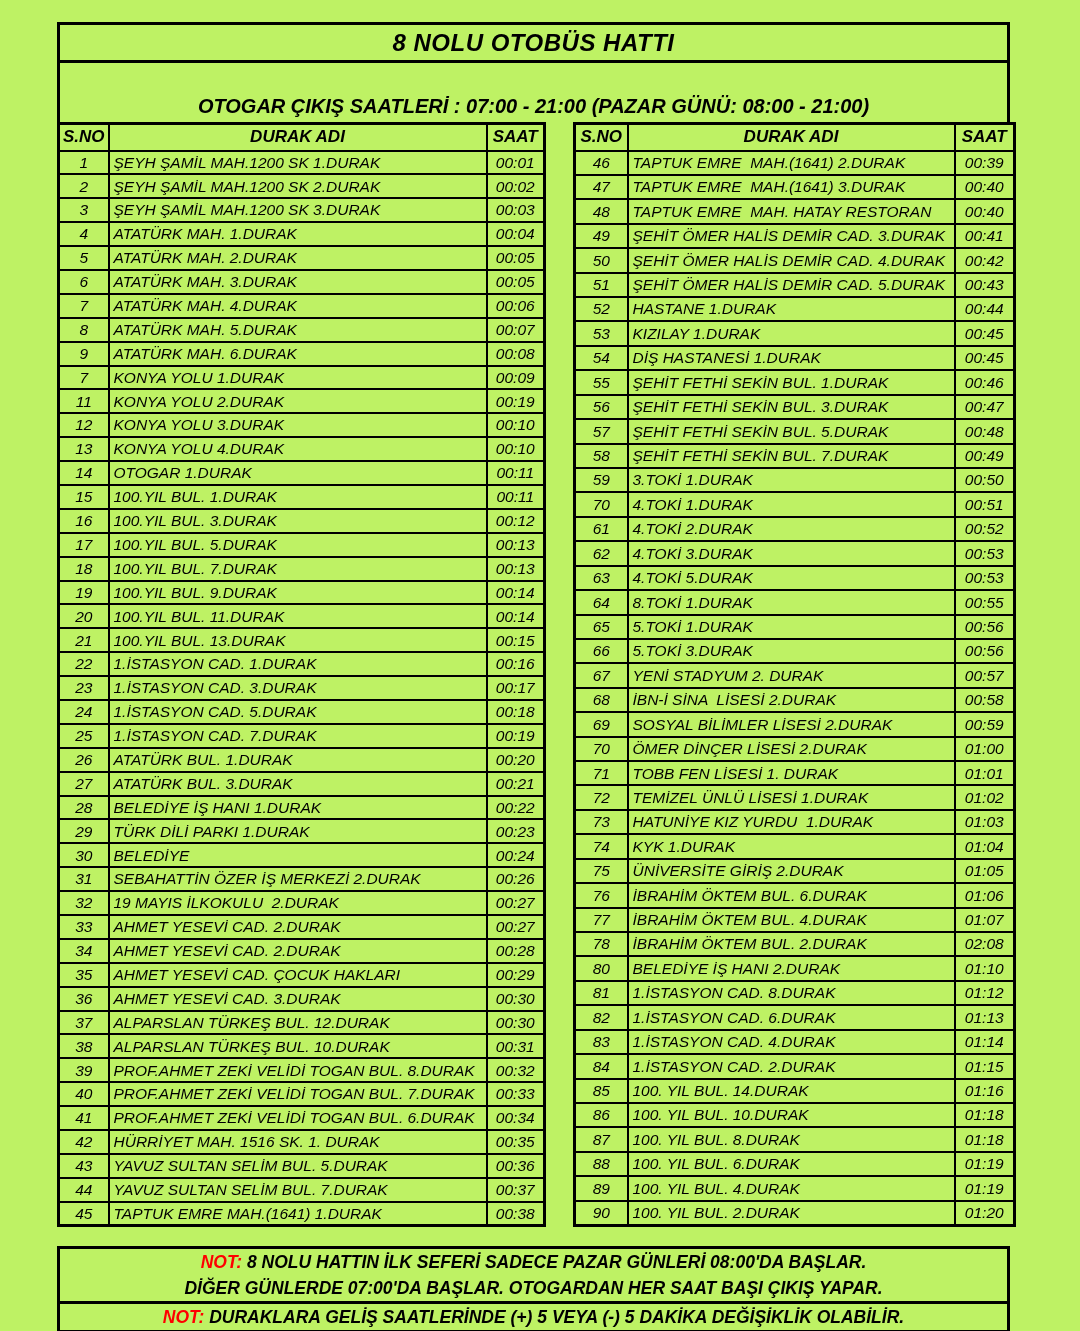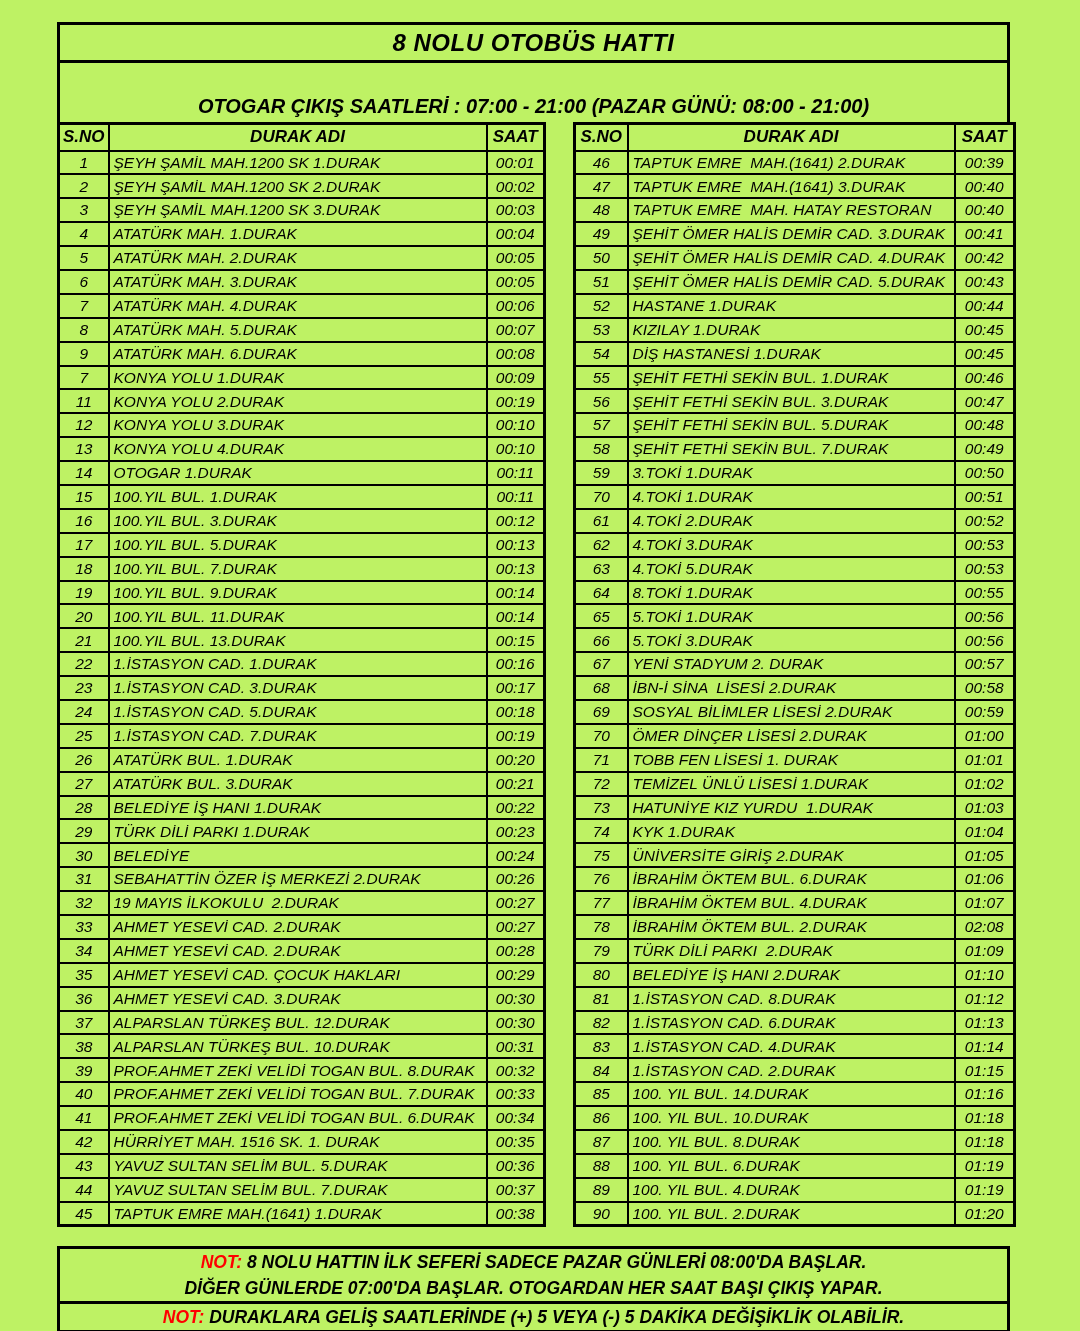--- a/index.html
+++ b/index.html
@@ -480,25 +480,20 @@
               <td class="no">77</td>
               <td class="stop">İBRAHİM ÖKTEM BUL. 4.DURAK</td>
               <td class="time">01:07</td>
             </tr>
             <tr>
               <td class="no">78</td>
               <td class="stop">İBRAHİM ÖKTEM BUL. 2.DURAK</td>
               <td class="time">02:08</td>
             </tr>
             <tr>
-              <td class="no">79</td>
-              <td class="stop">TÜRK DİLİ PARKI  2.DURAK</td>
-              <td class="time">01:09</td>
-            </tr>
-            <tr>
               <td class="no">80</td>
               <td class="stop">BELEDİYE İŞ HANI 2.DURAK</td>
               <td class="time">01:10</td>
             </tr>
             <tr>
               <td class="no">81</td>
               <td class="stop">1.İSTASYON CAD. 8.DURAK</td>
               <td class="time">01:12</td>
             </tr>
             <tr>

